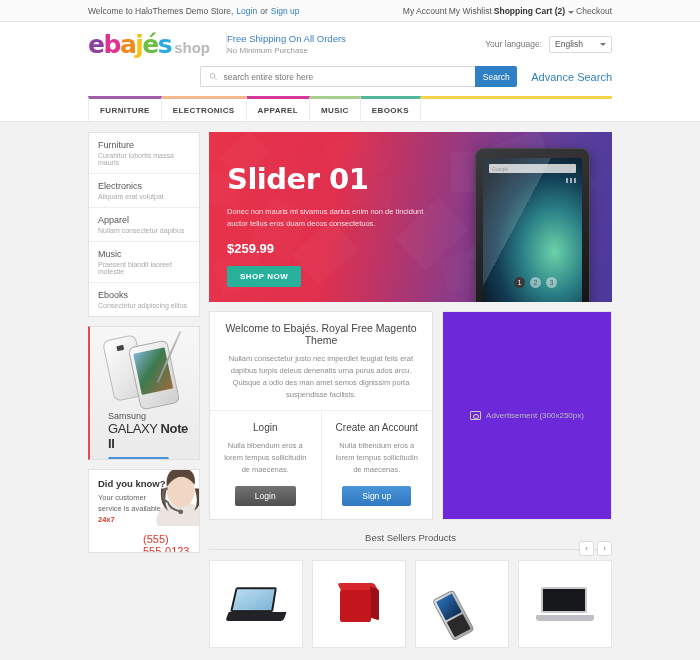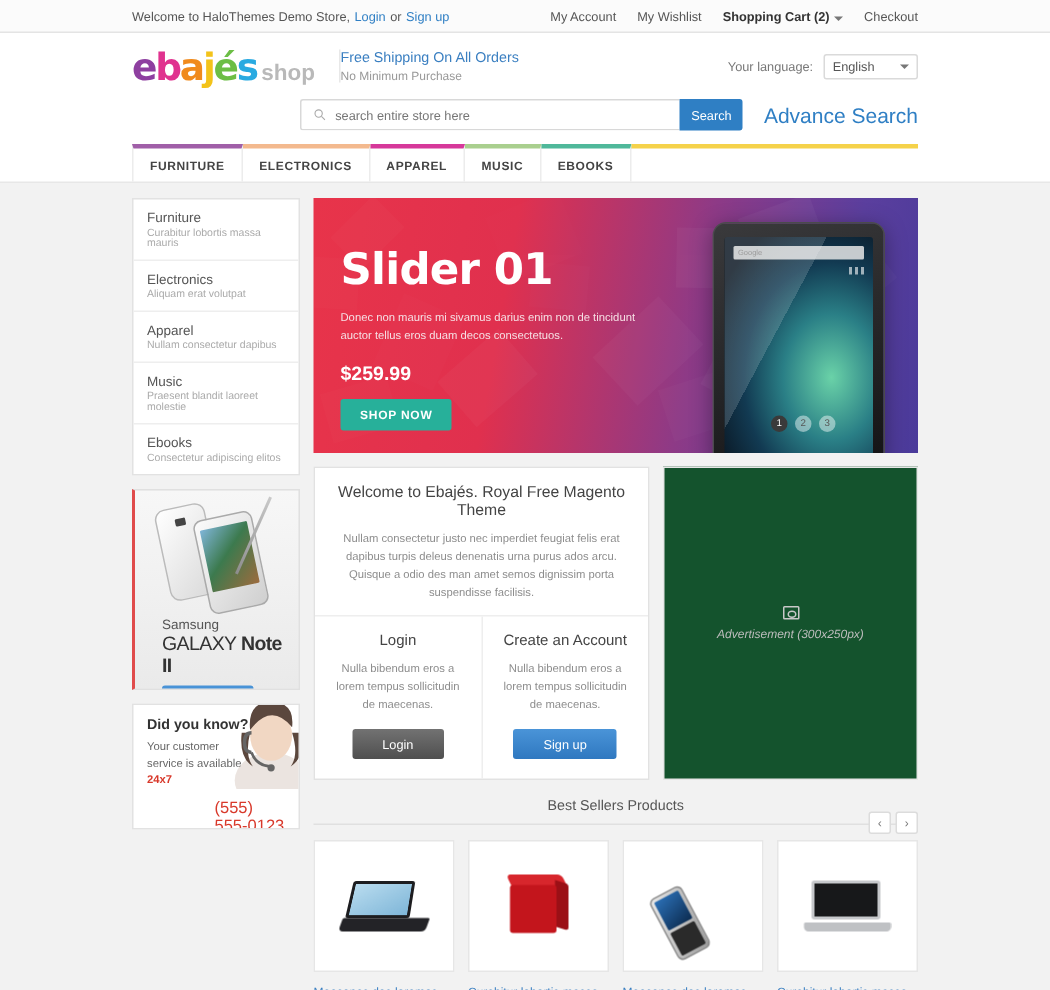--- a/index.html
+++ b/index.html
@@ -12,21 +12,21 @@
     overflow: hidden;
   }
   .page { width: 700px; height: 660px; position: relative; background: #f2f2f2; }
 
   
   .topbar {
     height: 22px; background: #fbfbfb; border-bottom: 1px solid #e4e4e4;
     display: flex; align-items: center; padding: 0 88px; font-size: 8.5px; color: #666;
   }
   .topbar-left { display: flex; gap: 3px; align-items: center; justify-content: flex-end; }
-  .topbar-right { margin-left: auto; display: flex; gap: 14px; align-items: center; }
+  .topbar-right { margin-left: auto; display: flex; gap: 2px; align-items: center; }
   .tlink { color: #2f7fc4; text-decoration: none; }
   .tplain { color: #555; }
   .cart-strong { font-weight: bold; color: #333; }
   .caret-d { width: 0; height: 0; border-left: 3px solid transparent; border-right: 3px solid transparent; border-top: 3px solid #777; display: inline-block; margin-left: 3px; }
 
   
   .header { background: #fff; height: 44px; display: flex; align-items: center; padding: 0 88px; }
   .logo { display: flex; align-items: baseline; }
   .logo-text { font-size: 25px; font-weight: bold; letter-spacing: -1.5px; font-family: "DejaVu Sans", sans-serif; }
   .logo-text span { display: inline-block; }
@@ -45,21 +45,21 @@
   .search-wrap { flex: 1; display: flex; height: 21px; max-width: 399px; }
   .search-field {
     flex: 1; border: 1px solid #d8d8d8; border-right: none; background: #fff;
     display: flex; align-items: center; gap: 6px; padding: 0 8px; border-radius: 2px 0 0 2px;
   }
   .search-field input { border: none; outline: none; font-size: 8.5px; color: #999; width: 100%; font-family: inherit; background: transparent; }
   .search-btn {
     background: #2f7fc4; color: #fff; border: none; width: 42px; font-size: 8.5px;
     border-radius: 0 2px 2px 0; cursor: pointer; font-family: inherit;
   }
-  .adv-search { color: #2f7fc4; font-size: 14px; margin-left: 14px; text-decoration: none; }
+  .adv-search { color: #2f7fc4; font-size: 11px; margin-left: 14px; text-decoration: none; }
 
   
   .nav { background: #fff; padding: 0 88px; display: flex; border-bottom: 1px solid #e7e7e7; }
   .nav-item {
     padding: 7px 11px 6px; font-size: 8px; font-weight: bold; color: #444;
     letter-spacing: 0.4px; border-top: 3px solid; border-right: 1px solid #ececec; cursor: pointer;
   }
   .nav-item:first-child { border-left: 1px solid #ececec; }
 
   
@@ -178,22 +178,22 @@
   .wcol-text { font-size: 7.5px; color: #8d8d8d; line-height: 1.6; margin-bottom: 10px; }
   .btn-dark {
     background: linear-gradient(180deg,#727272,#4f4f4f); color: #fff; border: none;
     padding: 5px 20px; border-radius: 2px; font-size: 8.5px; cursor: pointer; font-family: inherit;
   }
   .btn-blue {
     background: linear-gradient(180deg,#4a94d8,#2f78c0); color: #fff; border: none;
     padding: 5px 20px; border-radius: 2px; font-size: 8.5px; cursor: pointer; font-family: inherit;
   }
   .ad-box {
-    width: 170px; background: #14532d; border: 1px solid #e6e6e6;
-    display: flex; flex-direction: column; align-items: center; justify-content: center; gap: 5px; font-style: italic;
+    width: 170px; background: #6d28d9; border: 1px solid #e6e6e6;
+    display: flex; flex-direction: row; align-items: center; justify-content: center; gap: 5px;
   }
   .ad-icon { width: 11px; height: 9px; border: 1.5px solid #c8c8c8; border-radius: 1px; position: relative; }
   .ad-icon::before {
     content: ''; position: absolute; left: 2px; top: 2px; width: 4px; height: 3px;
     border: 1px solid #c8c8c8; border-radius: 50%;
   }
   .ad-text { font-size: 8px; color: #bdbdbd; }
 
   
   .bs-head { margin-top: 12px; display: flex; align-items: center; border-bottom: 1px solid #e0e0e0; padding-bottom: 6px; position: relative; }

